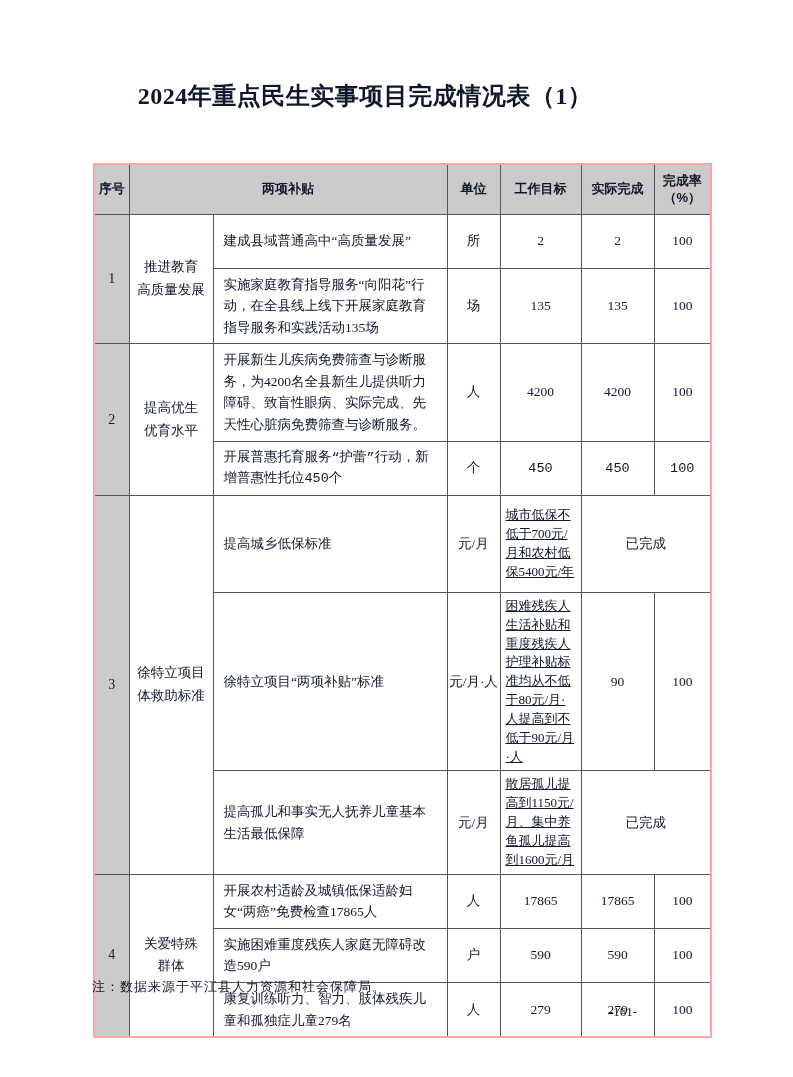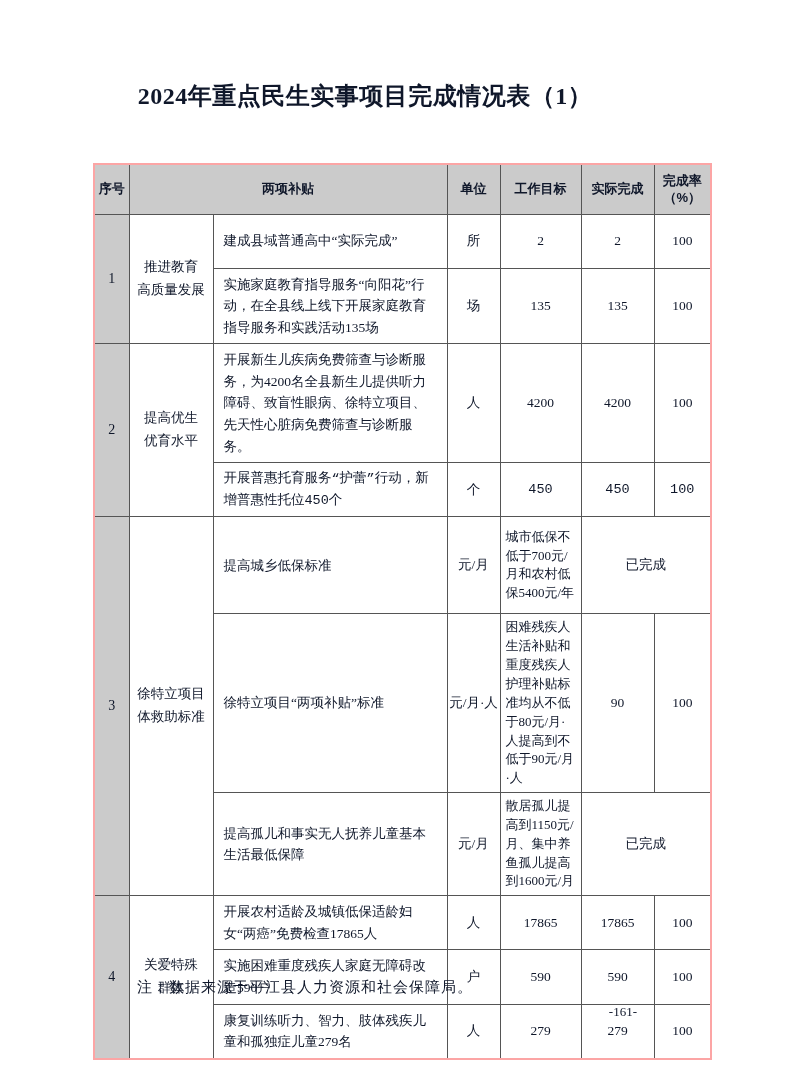--- a/index.html
+++ b/index.html
@@ -65,39 +65,39 @@
   }
   td.val {
     text-align: center;
     font-size: 13.5px;
   }
   td.tgt {
     text-align: left;
     padding: 4px 5px;
     font-size: 13px;
     line-height: 1.45;
+    text-decoration: underline;
   }
   tr.h-hdr { height: 50px; }
   tr.h-r1a { height: 54px; }
   tr.h-r1b { height: 71px; }
   tr.h-r2a { height: 84px; }
   tr.h-r2b { height: 48px; font-family: Liberation Mono, monospace; }
   tr.h-r3a { height: 97px; }
   tr.h-r3b { height: 153px; }
   tr.h-r3c { height: 99px; }
   tr.h-r4a { height: 51px; }
   tr.h-r4b { height: 52px; }
   tr.h-r4c { height: 46px; }
   .note {
     position: absolute;
     left: 92px;
     top: 978px;
-    font-size: 15px;
+    font-size: 13px;
     letter-spacing: 1px;
-    margin-left: 45px;
   }
   .pagenum {
     position: absolute;
     right: 93px;
     top: 1004px;
     font-size: 13px;
   }
 </style>
 </head>
 <body>
@@ -125,39 +125,39 @@
       <th>工作目标</th>
       <th>实际完成</th>
       <th>完成率
 （%）</th>
     </tr>
 
     <tr class="h-r1a">
       <td class="seq" rowspan="2">1</td>
       <td class="cat" rowspan="2">推进教育
 高质量发展</td>
-      <td class="ind">建成县域普通高中“实际完成”</td>
+      <td class="ind">建成县域普通高中“高质量发展”</td>
       <td class="val">所</td>
       <td class="val">2</td>
       <td class="val">2</td>
       <td class="val">100</td>
     </tr>
     <tr class="h-r1b">
       <td class="ind">实施家庭教育指导服务“向阳花”行动，在全县线上线下开展家庭教育指导服务和实践活动135场</td>
       <td class="val">场</td>
       <td class="val">135</td>
       <td class="val">135</td>
       <td class="val">100</td>
     </tr>
 
     <tr class="h-r2a">
       <td class="seq" rowspan="2">2</td>
       <td class="cat" rowspan="2">提高优生
 优育水平</td>
-      <td class="ind">开展新生儿疾病免费筛查与诊断服务，为4200名全县新生儿提供听力障碍、致盲性眼病、徐特立项目、先天性心脏病免费筛查与诊断服务。</td>
+      <td class="ind">开展新生儿疾病免费筛查与诊断服务，为4200名全县新生儿提供听力障碍、致盲性眼病、实际完成、先天性心脏病免费筛查与诊断服务。</td>
       <td class="val">人</td>
       <td class="val">4200</td>
       <td class="val">4200</td>
       <td class="val">100</td>
     </tr>
     <tr class="h-r2b">
       <td class="ind">开展普惠托育服务“护蕾”行动，新增普惠性托位450个</td>
       <td class="val">个</td>
       <td class="val">450</td>
       <td class="val">450</td>

